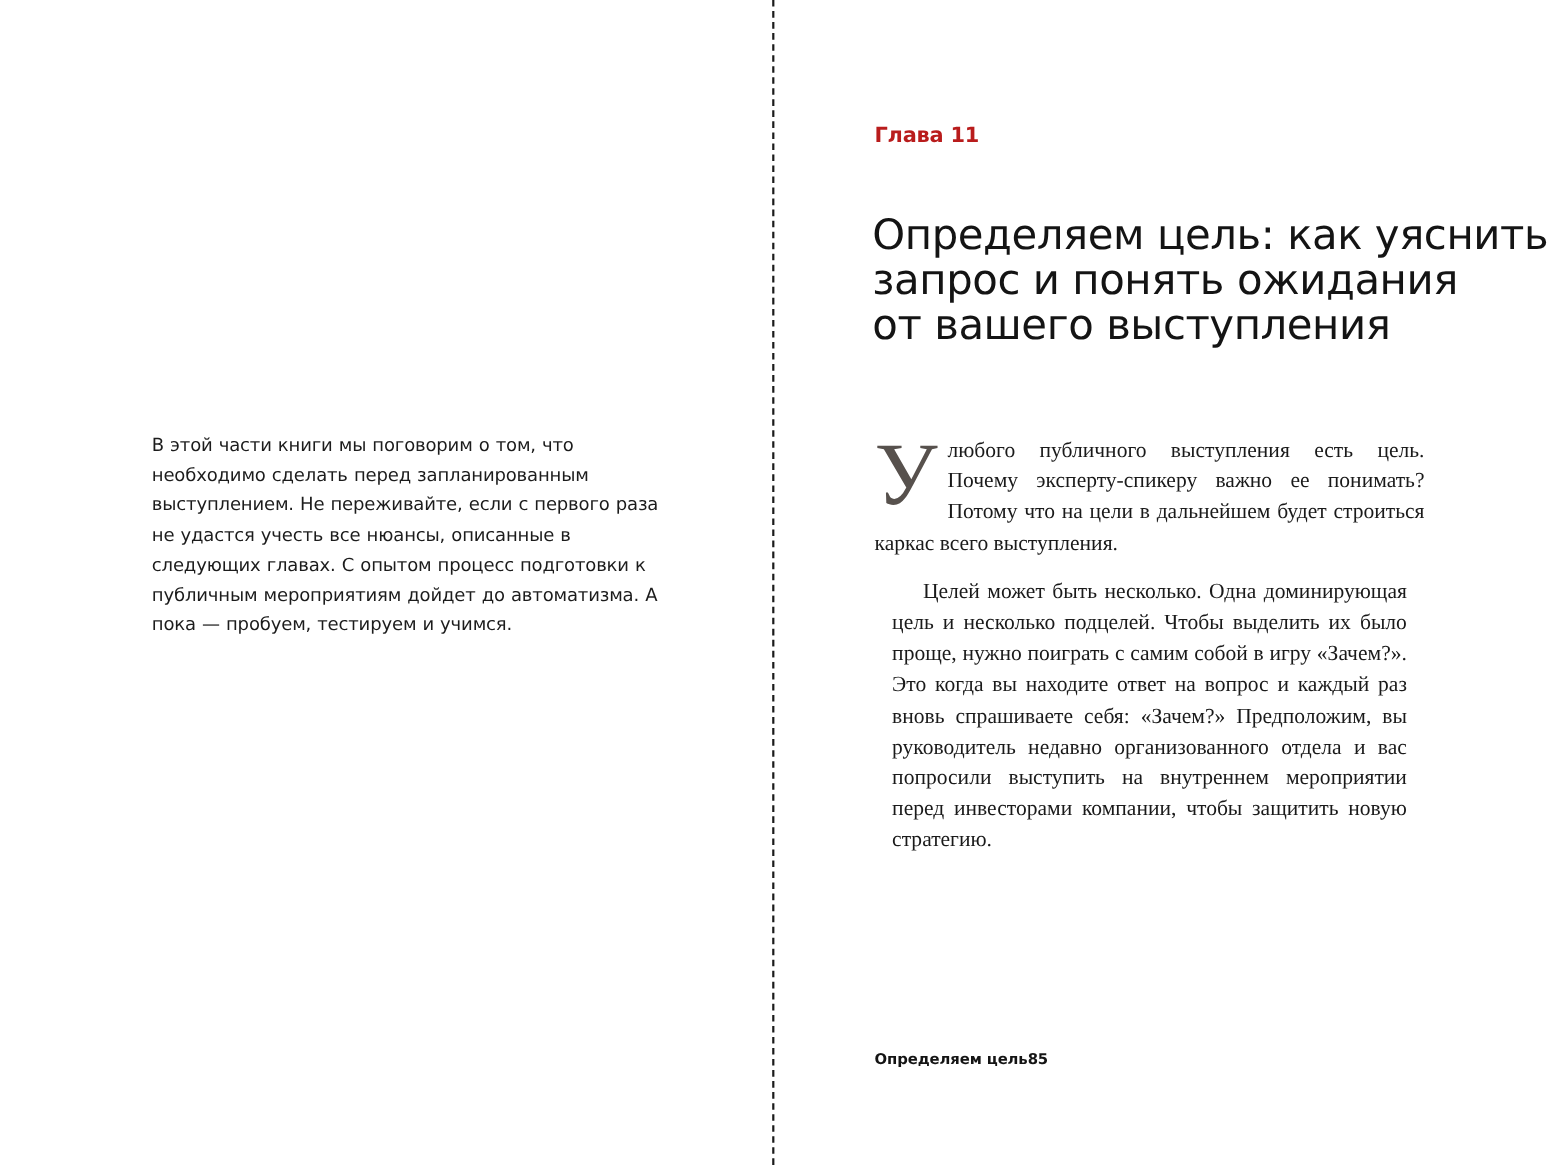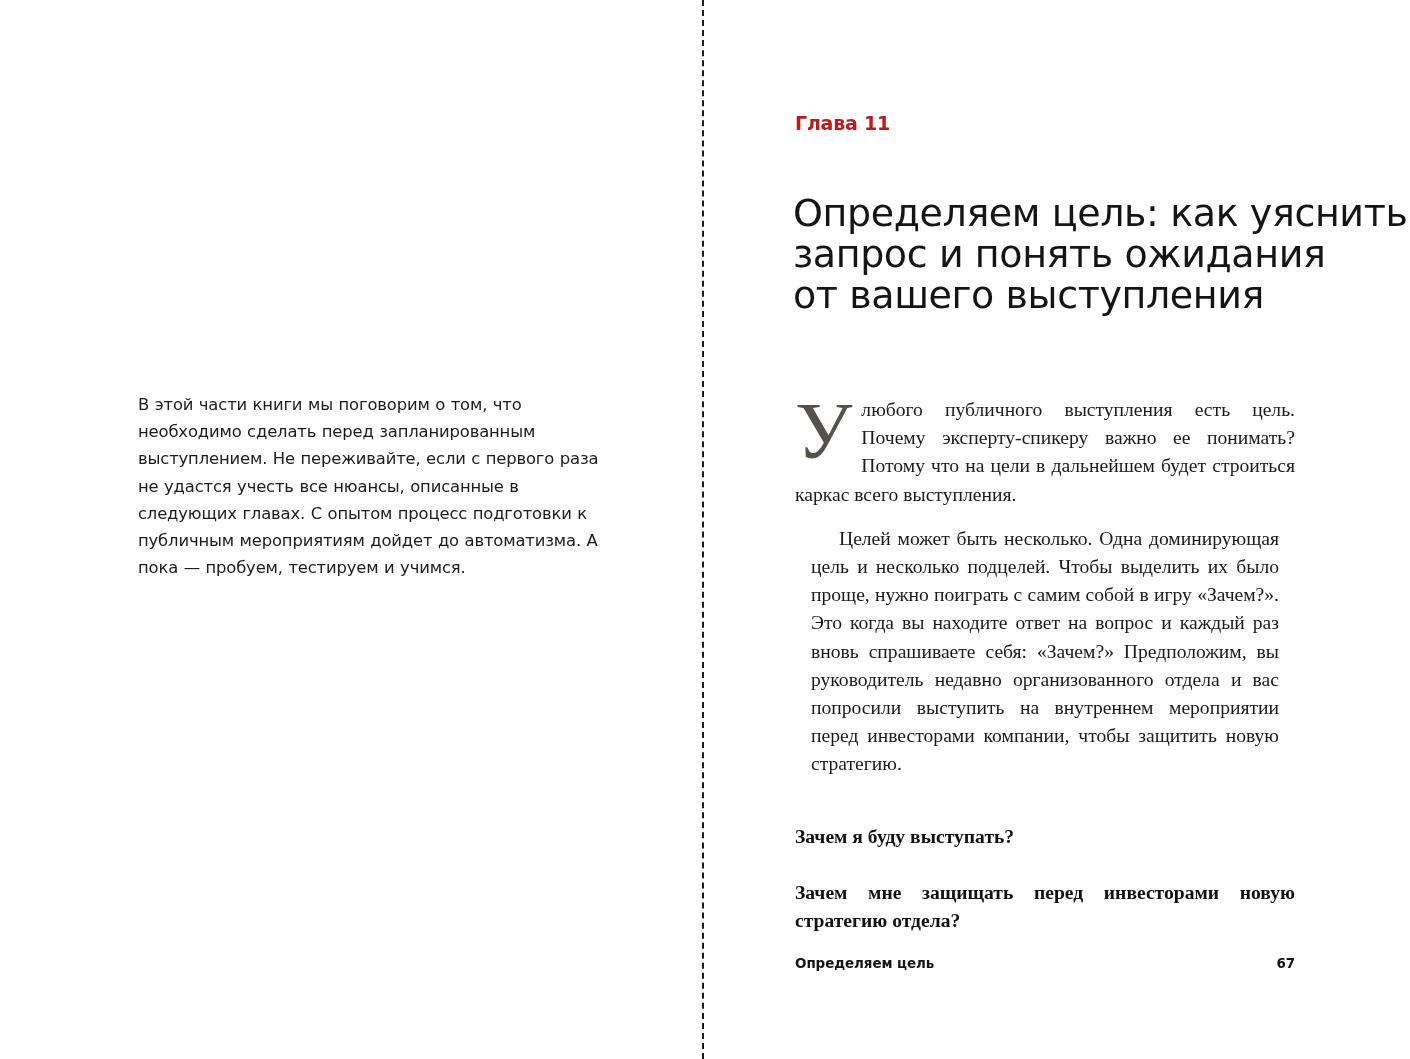--- a/index.html
+++ b/index.html
@@ -137,21 +137,21 @@
   }
   .block-gap { height: 28px; }
 
   
   .footer {
     position: absolute;
     left: 93px;
     top: 955px;
     width: 500px;
     display: flex;
-    justify-content: space-between;
+    justify-content: flex-start;
     align-items: baseline;
     font-family: "DejaVu Sans", "Liberation Sans", sans-serif;
     font-size: 13.5px;
     font-weight: bold;
     color: #141414;
     letter-spacing: -0.1px;
   }
 </style>
 </head>
 <body>
@@ -177,27 +177,25 @@
     <div class="body-col">
 
       <p class="para-drop">
         <span class="dropcap">У</span><span>любого публичного выступления есть цель. Почему эксперту-спикеру важно ее понимать? Потому что на цели в дальнейшем будет строиться каркас всего выступления.</span>
       </p>
 
       <p class="para">Целей может быть несколько. Одна доминирующая цель и несколько подцелей. Чтобы выделить их было проще, нужно поиграть с самим собой в игру «Зачем?». Это когда вы находите ответ на вопрос и каждый раз вновь спрашиваете себя: «Зачем?» Предположим, вы руководитель недавно организованного отдела и вас попросили выступить на внутреннем мероприятии перед инвесторами компании, чтобы защитить новую стратегию.</p>
 
       <div class="block-gap"></div>
 
-      <p class="q-head">Зачем я буду выступать?</p>
 
       <div class="block-gap"></div>
 
-      <p class="q-head">Зачем мне защищать перед инвесторами новую стратегию отдела?</p>
 
     </div>
 
     <div class="footer">
       <span>Определяем цель</span>
-      <span>67</span>
+      <span>85</span>
     </div>
 
   </div>
 </div>
 
 </body></html>

